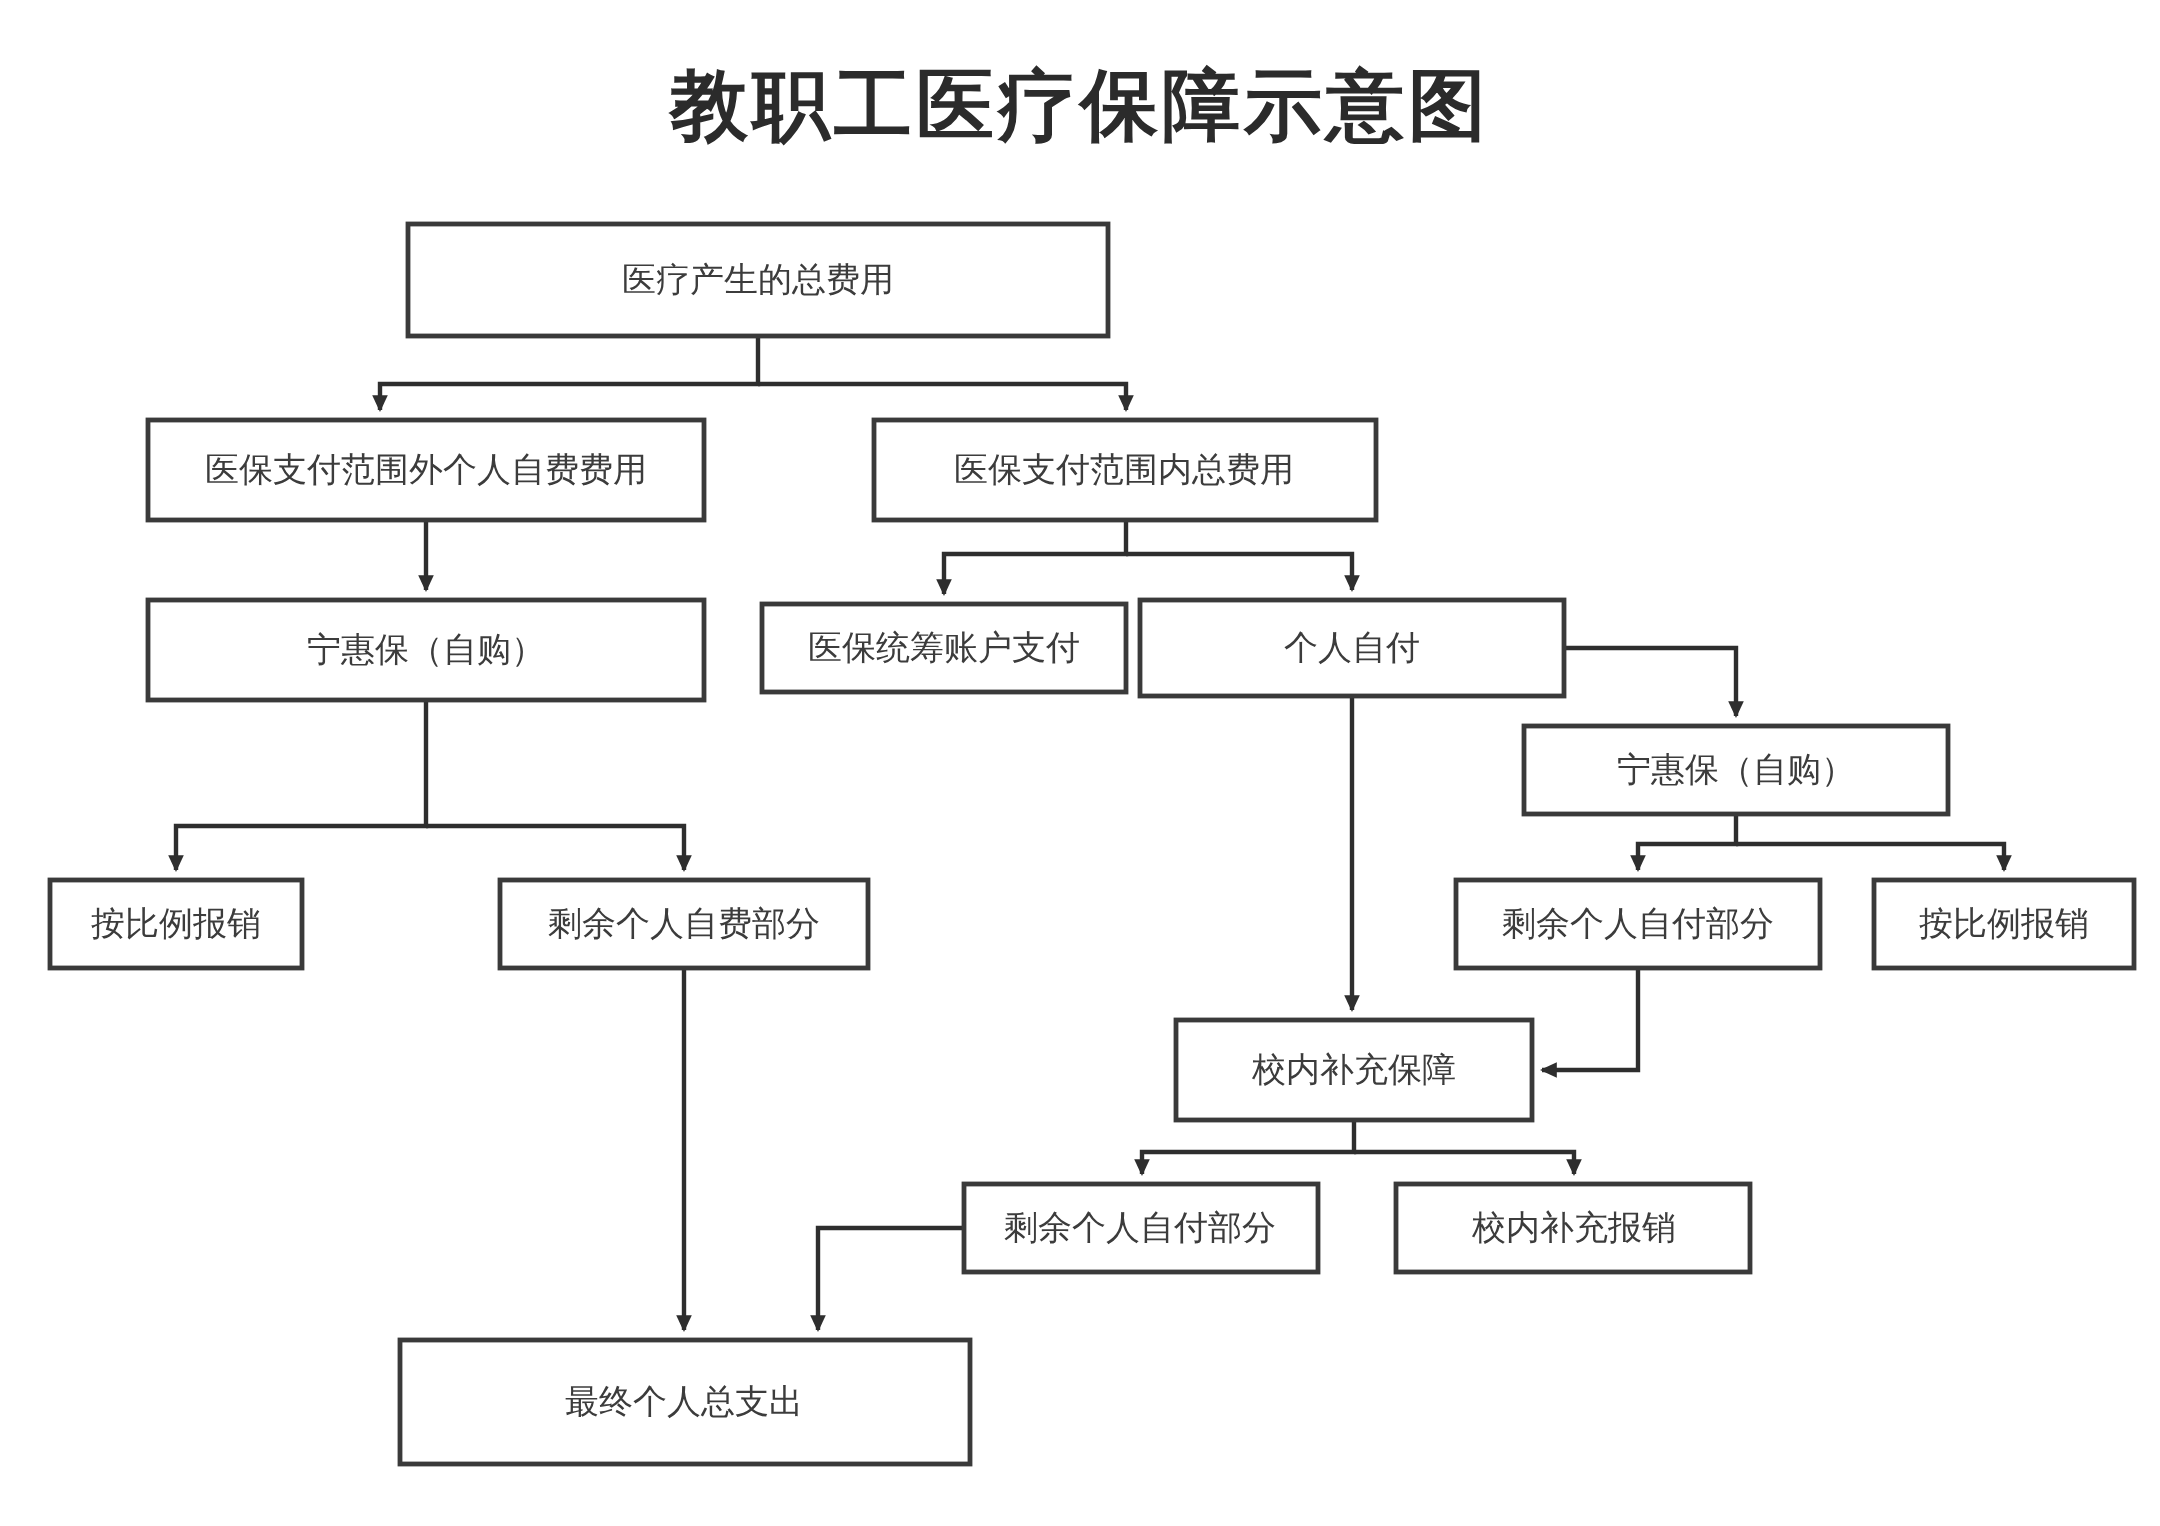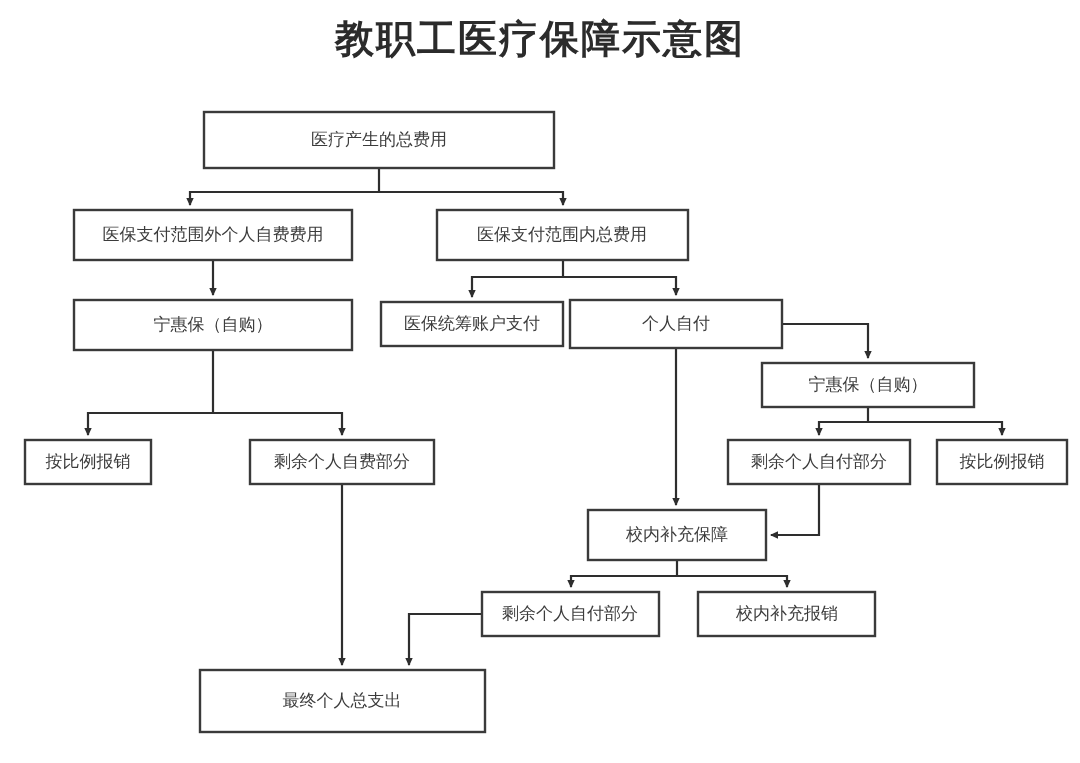--- a/index.html
+++ b/index.html
@@ -15,21 +15,21 @@
   }
   #diagram-root {
     position: relative;
     width: 1080px;
     height: 763px;
     background: #ffffff;
   }
   .chart-title {
     position: absolute;
     left: 0;
-    top: 12px;
+    top: 26px;
     width: 1080px;
     text-align: center;
     font-size: 39px;
     font-weight: bold;
     color: #2b2b2b;
     letter-spacing: 2px;
     font-family: "Liberation Sans", "DejaVu Sans", sans-serif;
   }
   svg.flow {
     position: absolute;

